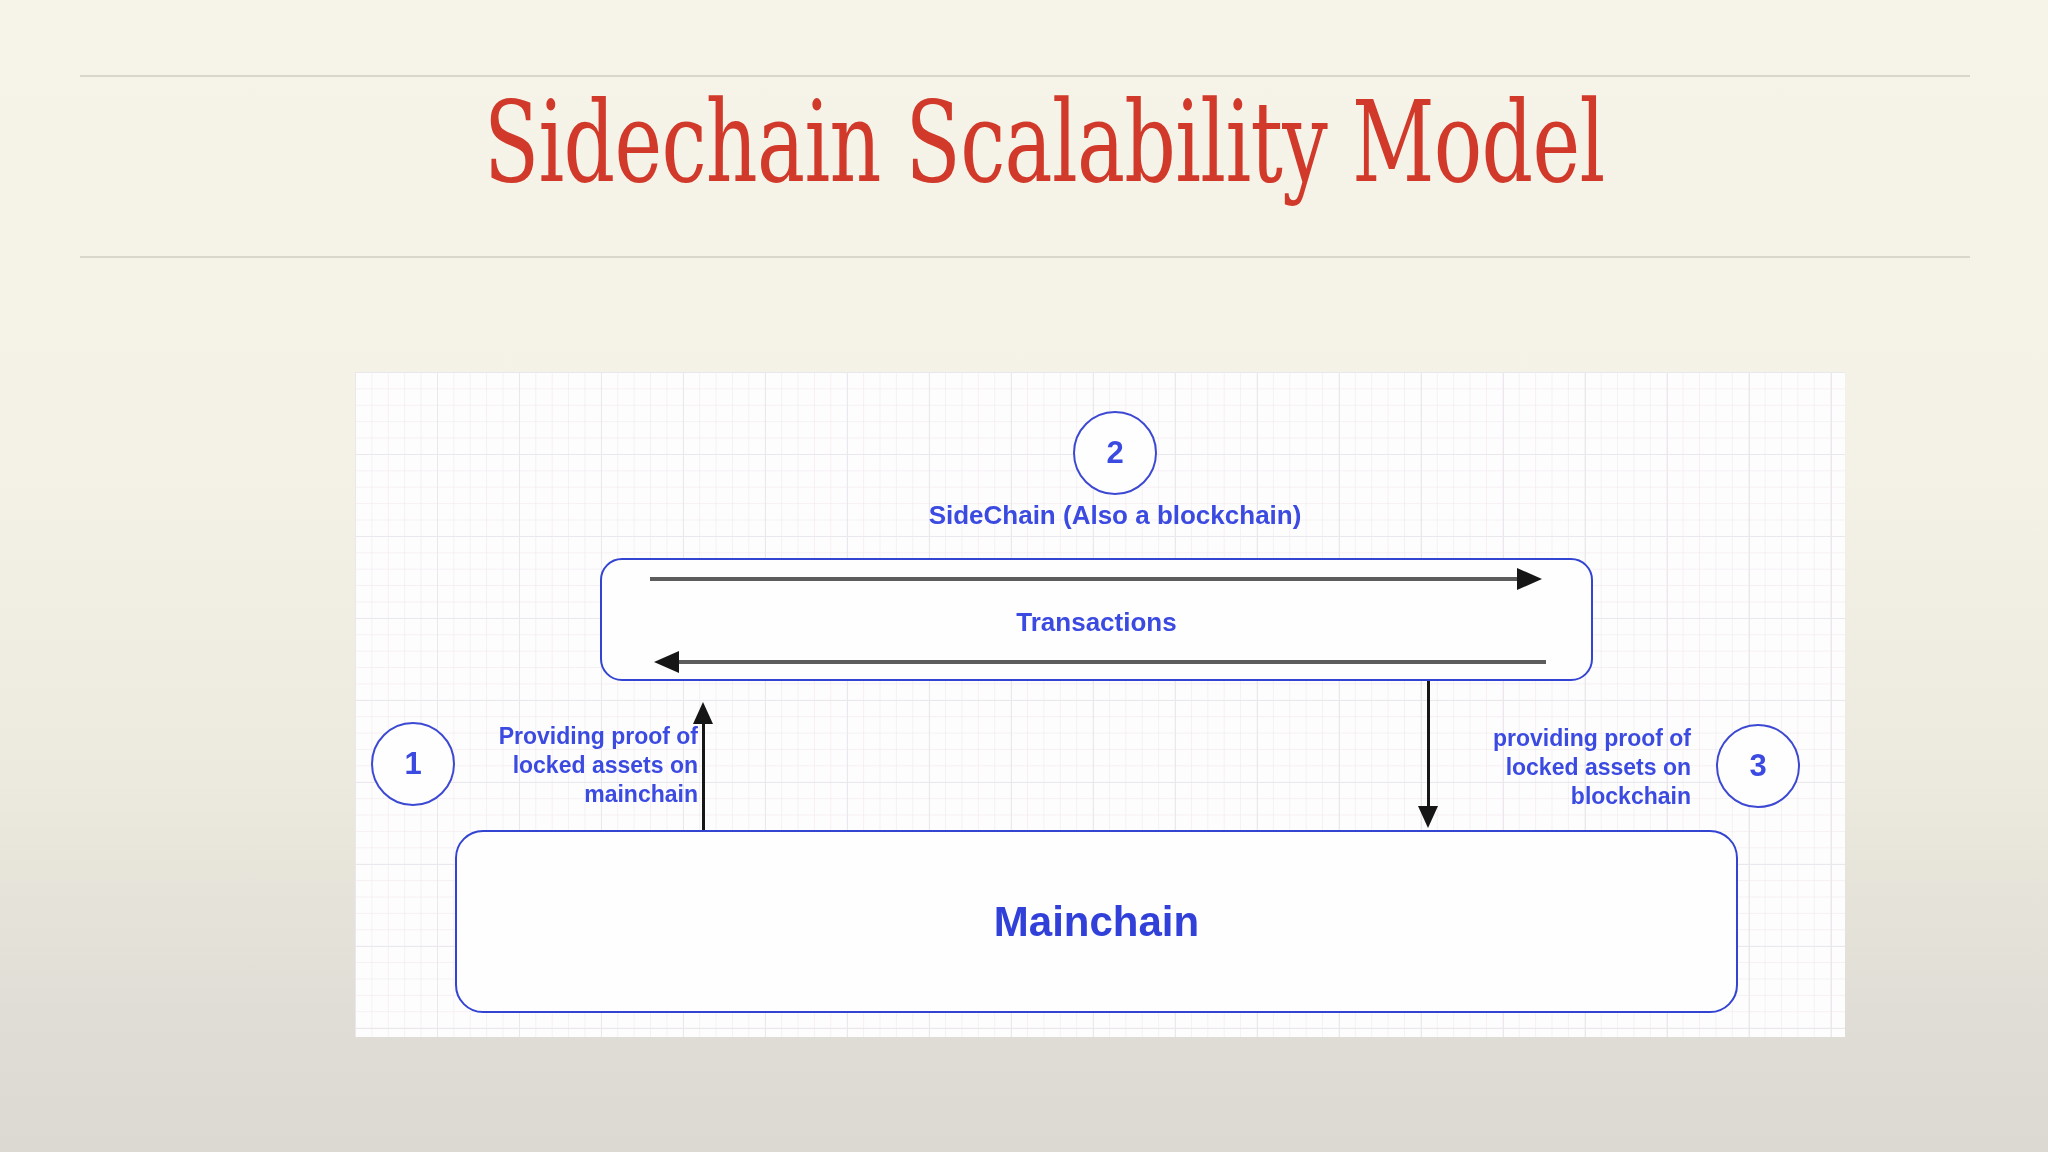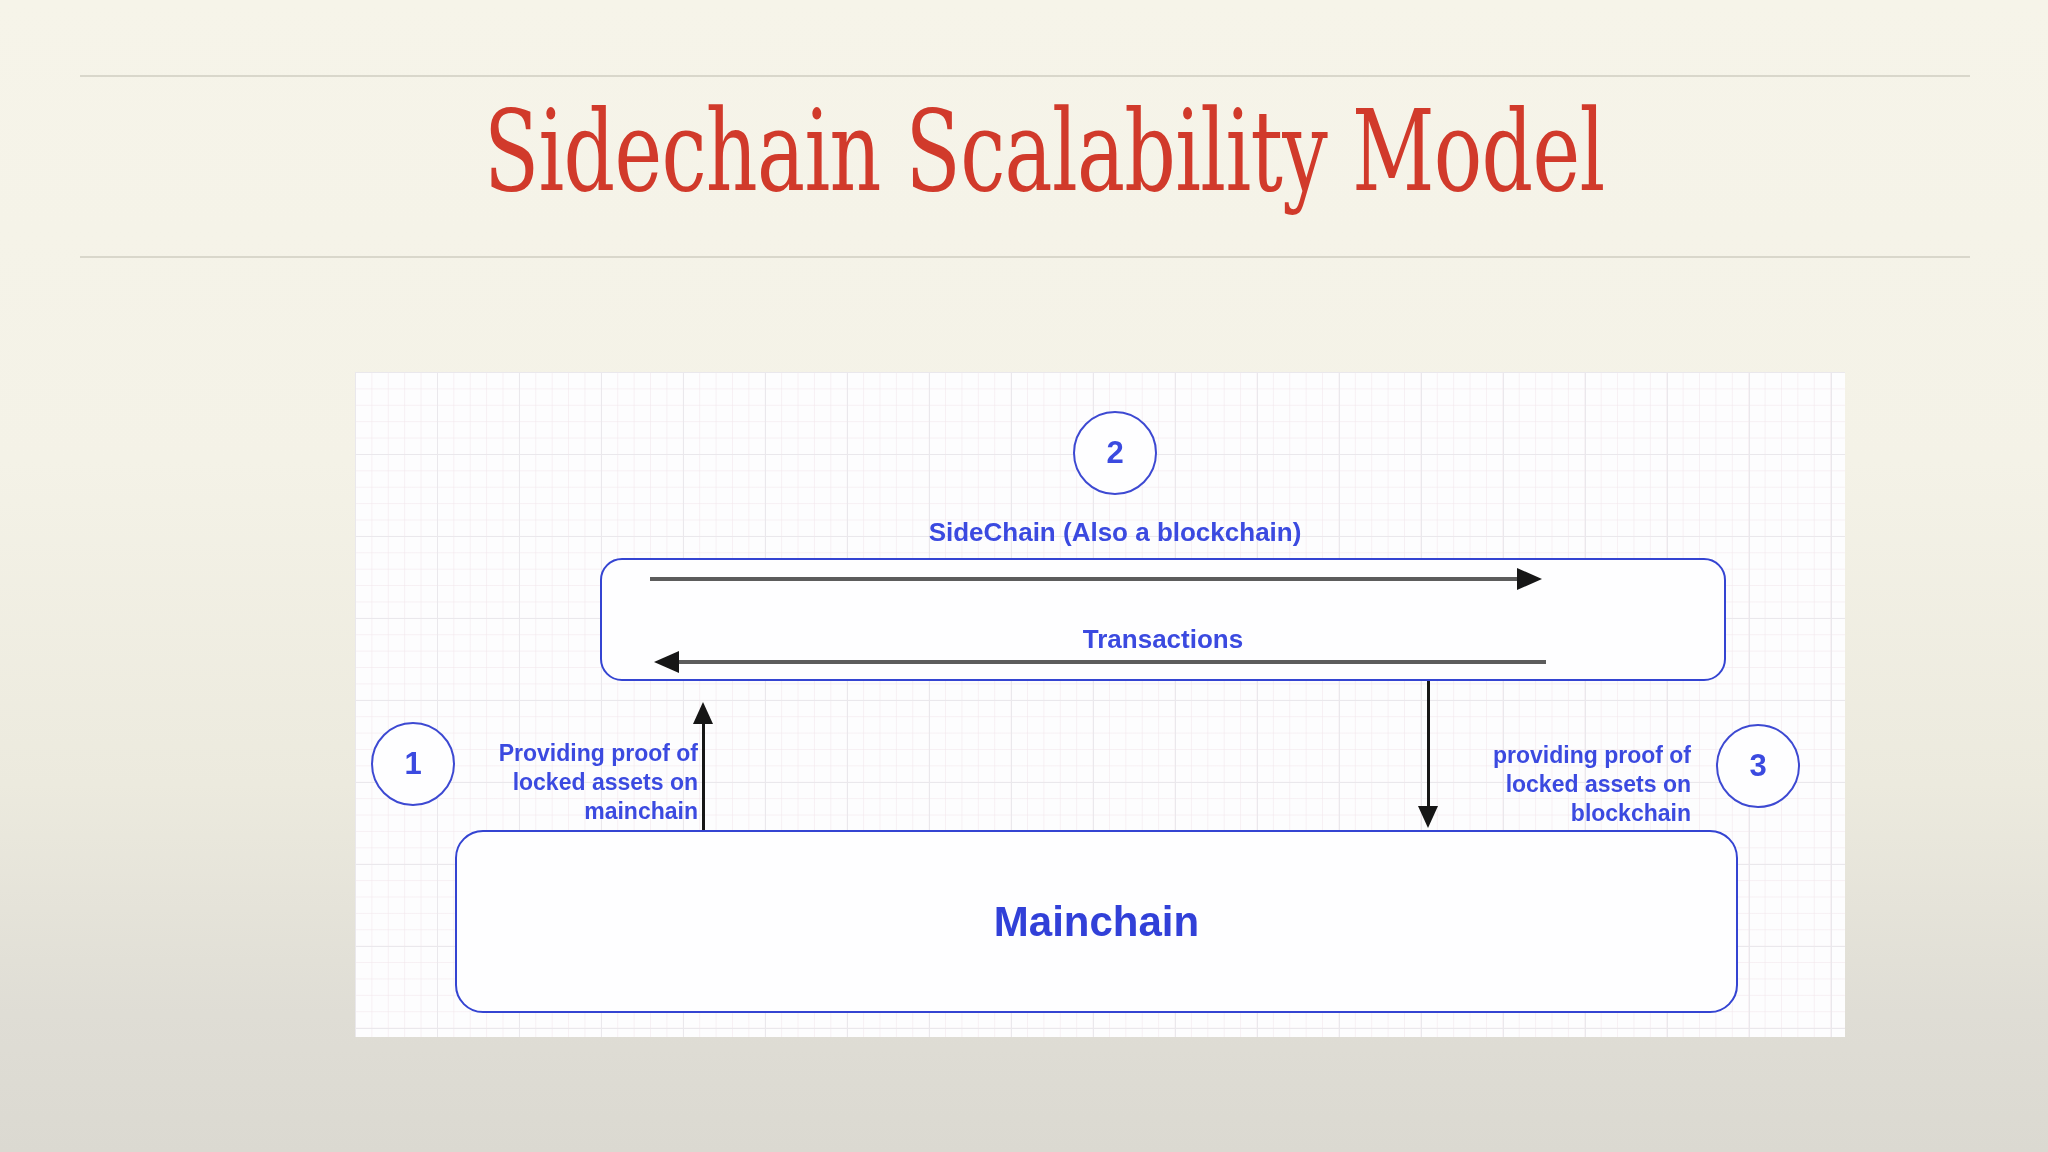--- a/index.html
+++ b/index.html
@@ -14,21 +14,21 @@
 
   .rule {
     position: absolute; left: 80px; width: 1890px; height: 2px;
     background: #d9d7cb;
   }
   .rule-top { top: 75px; }
   .rule-bottom { top: 256px; }
 
   .title-wrap {
     position: absolute; top: 77px; left: 0; width: 2048px; height: 148px;
-    display: flex; align-items: center; justify-content: center; padding-left: 41px;
+    display: flex; align-items: flex-start; justify-content: center; padding-left: 41px;
   }
   .title {
     font-family: "DejaVu Serif", serif;
     font-size: 112px; font-weight: 500; color: #d13a2b;
     transform: scaleX(0.72); transform-origin: center;
     white-space: nowrap; letter-spacing: -1px;
   }
 
   .panel {
     position: absolute; left: 355px; top: 372px; width: 1490px; height: 665px;
@@ -44,29 +44,29 @@
   .step-circle {
     position: absolute; width: 84px; height: 84px; border-radius: 50%;
     border: 2.5px solid #3d49d2; background: #fefeff;
     display: flex; align-items: center; justify-content: center;
     font-size: 31px; font-weight: bold; color: #3b4ae0;
   }
   .circle-2 { left: 718px; top: 39px; }
   .circle-1 { left: 16px;  top: 350px; }
   .circle-3 { left: 1361px; top: 352px; }
 
-  .blue-label { color: #3b4ae0; font-weight: bold; margin-top: 17px; }
+  .blue-label { color: #3b4ae0; font-weight: bold; }
 
   .sidechain-title {
     position: absolute; left: 360px; top: 128px; width: 800px;
     text-align: center; font-size: 26px;
   }
 
   .tx-box {
-    position: absolute; left: 245px; top: 186px; width: 1126px; height: 123px;
+    position: absolute; left: 245px; top: 186px; width: 993px; height: 123px;
     border: 2.5px solid #3444d2; border-radius: 22px; background: #fefeff;
   }
   .tx-label {
     position: absolute; left: 0; top: 47px; width: 100%;
     text-align: center; font-size: 26px;
   }
 
   .harrow { position: absolute; display: flex; align-items: center; height: 24px; }
   .harrow .shaft { flex: 1; height: 4px; background: #5c5c5c; }
   .harrow .head-right {

